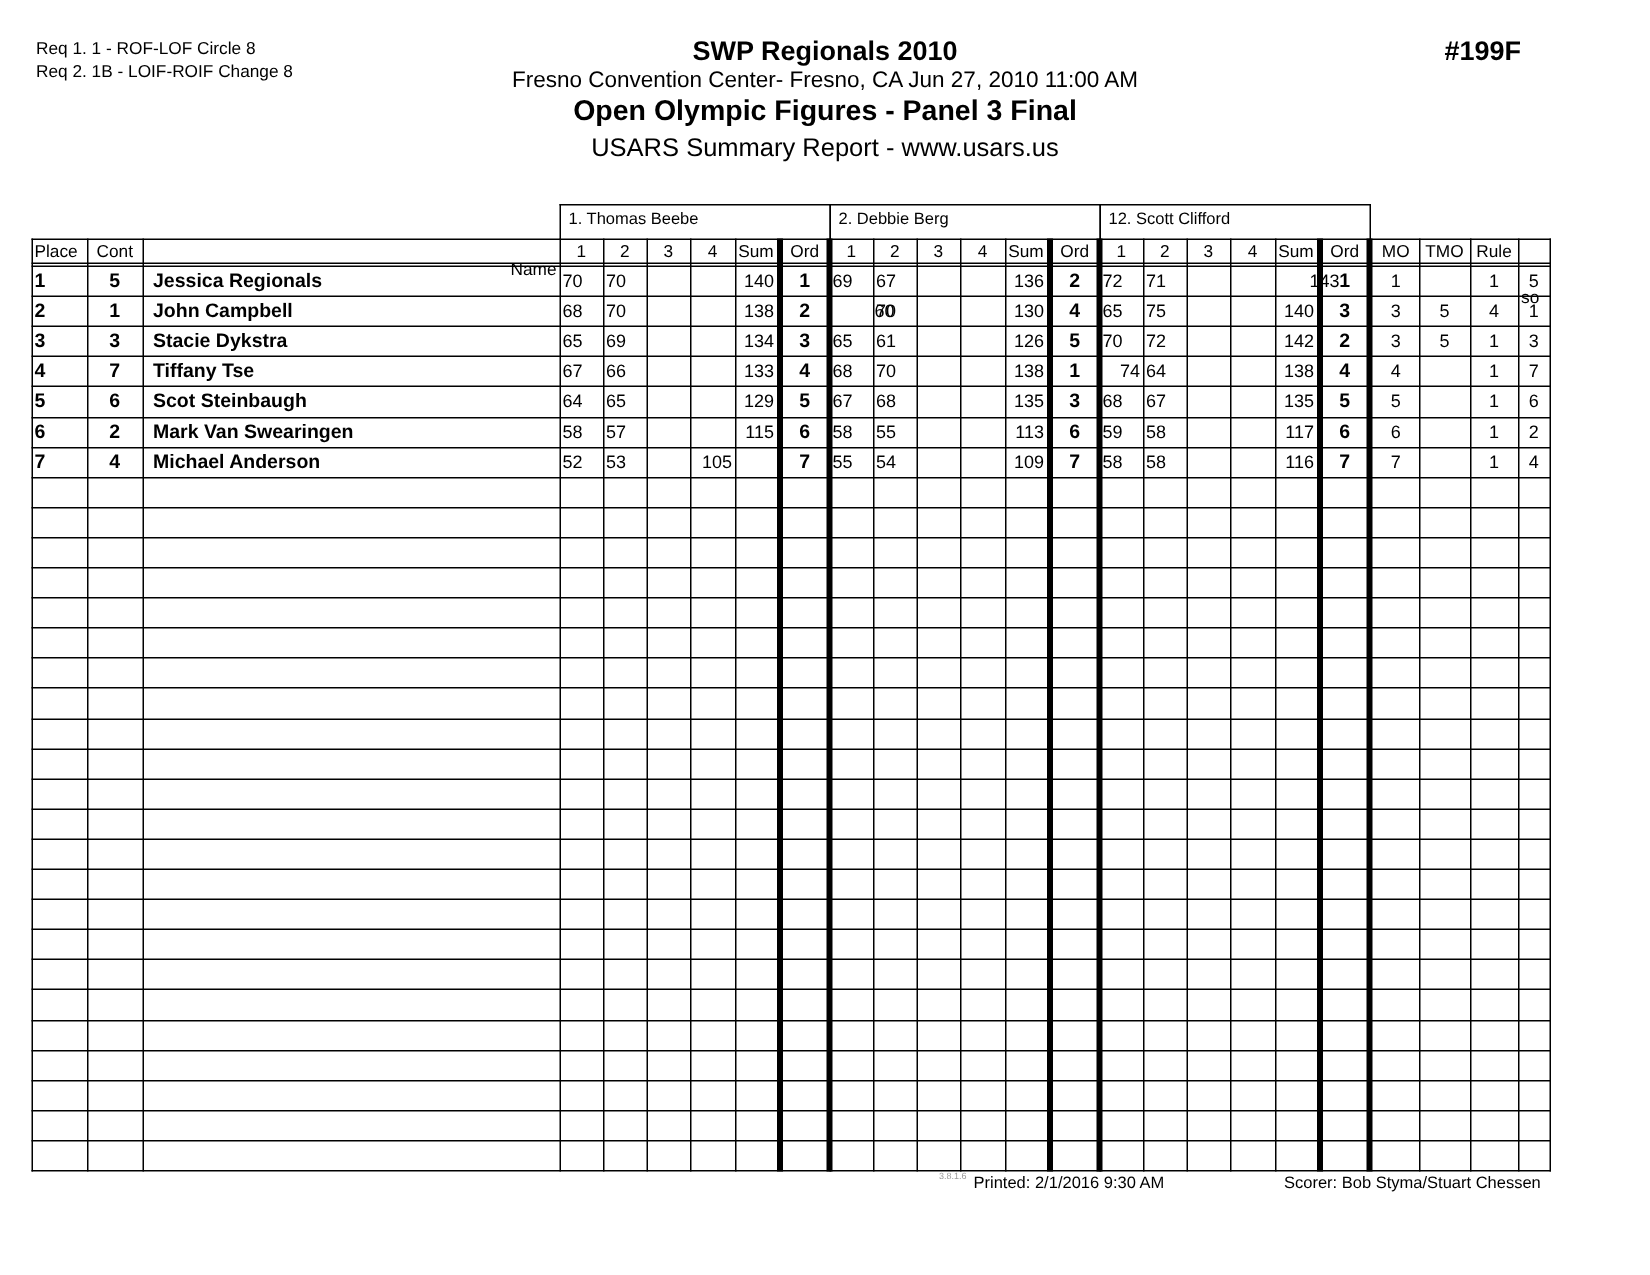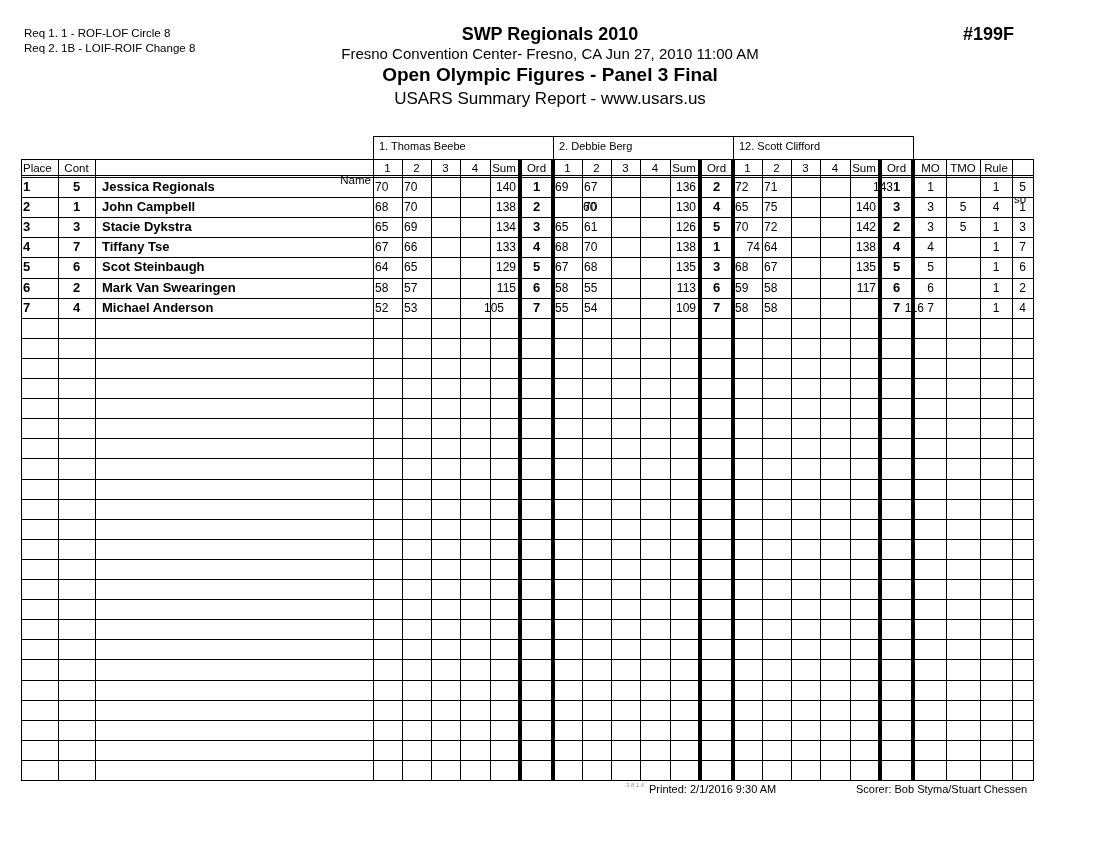--- a/index.html
+++ b/index.html
@@ -284,33 +284,33 @@
     <div class="cell " style="left: 948px; top: 278px; width: 30px; text-align: center;"></div>
     <div class="cell " style="left: 982px; top: 278px; width: 28px; text-align: center;">1</div>
     <div class="cell " style="left: 1014px; top: 278px; width: 17px; text-align: center;">2</div>
     <div class="cell bold" style="left: 23px; top: 298px; width: 33px; text-align: left;">7</div>
     <div class="cell bold" style="left: 60px; top: 298px; width: 33px; text-align: center;">4</div>
     <div class="cell bold" style="left: 102px; top: 298px; width: 274px; text-align: left;">Michael Anderson</div>
     <div class="cell " style="left: 375px; top: 298px; width: 25px; text-align: left;">52</div>
     <div class="cell " style="left: 404px; top: 298px; width: 25px; text-align: left;">53</div>
     <div class="cell " style="left: 433px; top: 298px; width: 25px; text-align: left;"></div>
     <div class="cell " style="left: 462px; top: 298px; width: 26px; text-align: left;"></div>
-    <div class="cell " style="left: 480px; top: 298px; width: 24px; text-align: right;">105</div>
+    <div class="cell " style="left: 464px; top: 298px; width: 24px; text-align: right;">105</div>
     <div class="cell bold" style="left: 524px; top: 298px; width: 25px; text-align: center;">7</div>
     <div class="cell " style="left: 555px; top: 298px; width: 25px; text-align: left;">55</div>
     <div class="cell " style="left: 584px; top: 298px; width: 25px; text-align: left;">54</div>
     <div class="cell " style="left: 613px; top: 298px; width: 25px; text-align: left;"></div>
     <div class="cell " style="left: 642px; top: 298px; width: 26px; text-align: left;"></div>
     <div class="cell " style="left: 672px; top: 298px; width: 24px; text-align: right;">109</div>
     <div class="cell bold" style="left: 704px; top: 298px; width: 25px; text-align: center;">7</div>
     <div class="cell " style="left: 735px; top: 298px; width: 25px; text-align: left;">58</div>
     <div class="cell " style="left: 764px; top: 298px; width: 25px; text-align: left;">58</div>
     <div class="cell " style="left: 793px; top: 298px; width: 25px; text-align: left;"></div>
     <div class="cell " style="left: 822px; top: 298px; width: 26px; text-align: left;"></div>
-    <div class="cell " style="left: 900px; top: 298px; width: 24px; text-align: right;">116</div>
+    <div class="cell " style="left: 852px; top: 298px; width: 24px; text-align: right;">116</div>
     <div class="cell bold" style="left: 884px; top: 298px; width: 25px; text-align: center;">7</div>
     <div class="cell " style="left: 917px; top: 298px; width: 27px; text-align: center;">7</div>
     <div class="cell " style="left: 948px; top: 298px; width: 30px; text-align: center;"></div>
     <div class="cell " style="left: 982px; top: 298px; width: 28px; text-align: center;">1</div>
     <div class="cell " style="left: 1014px; top: 298px; width: 17px; text-align: center;">4</div>
   </div>
 
 <div class="ver" style="left:626px; top:782px;">3.8.1.6</div>
 <div class="footer" style="left:649px; top:783px;">Printed:  2/1/2016  9:30 AM</div>
 <div class="footer" style="left:856px; top:783px;">Scorer:   Bob Styma/Stuart Chessen</div>

